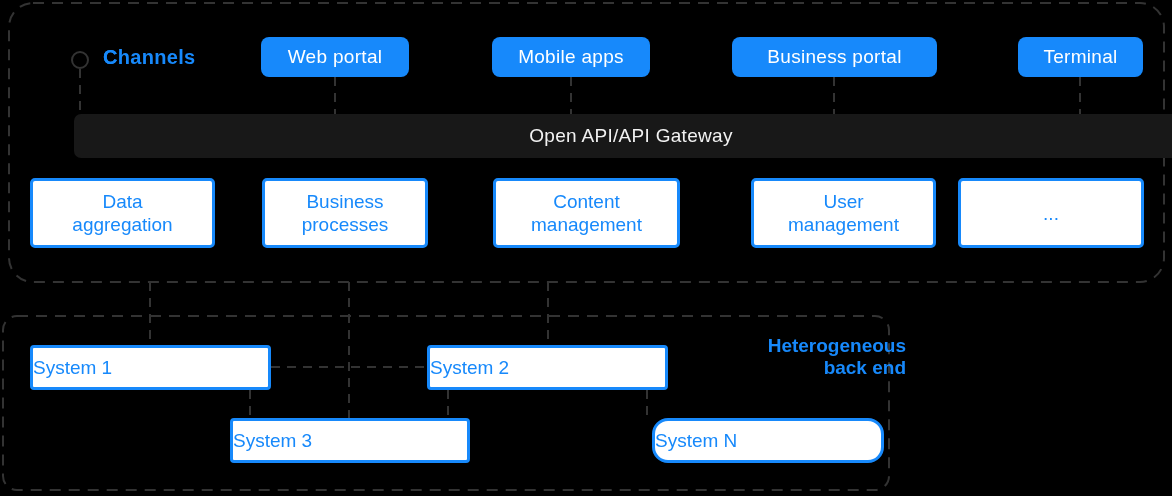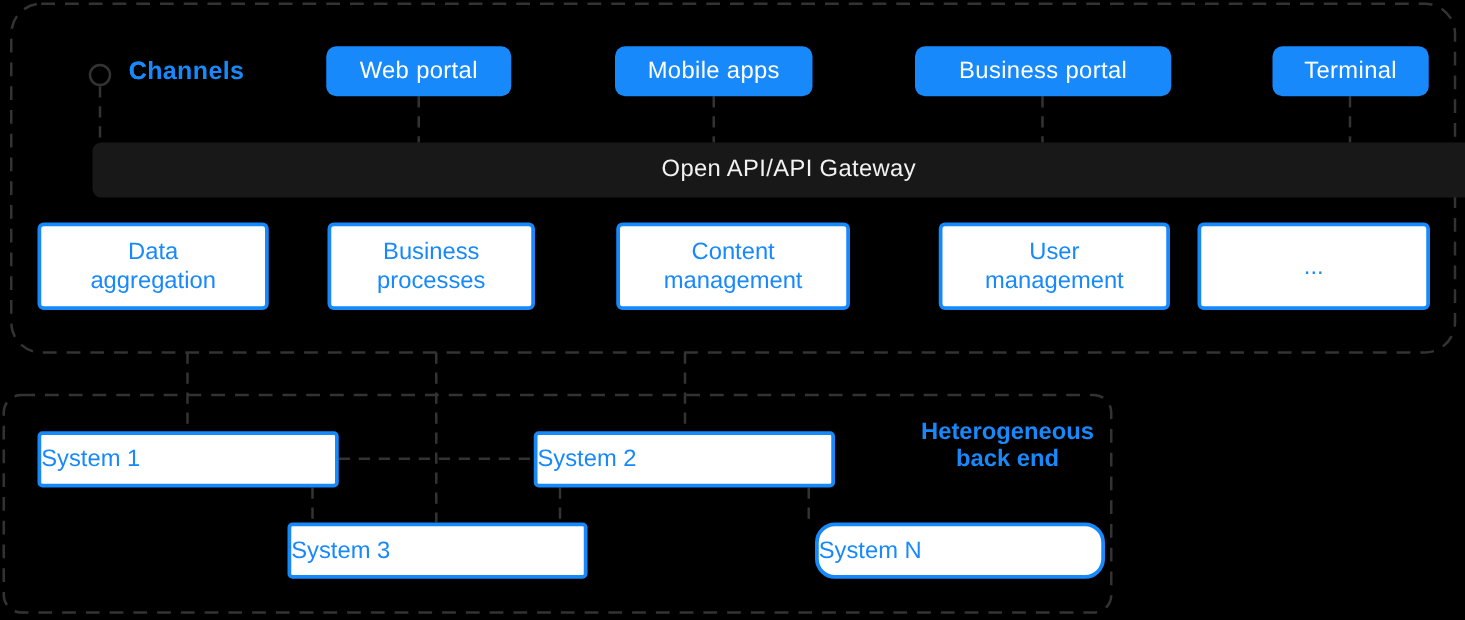--- a/index.html
+++ b/index.html
@@ -64,21 +64,21 @@
     color:var(--accent);
     display:flex;align-items:center;
     font-size:19px;
     height:45px;
   }
   .backend-label{
     color:var(--accent);
     font-weight:700;
     font-size:19px;
     line-height:22px;
-    text-align:center;
+    text-align:right;
     width:200px;
   }
 </style>
 </head>
 <body>
 
 <div id="canvas">
 
   <svg id="lines" width="1172" height="496" viewBox="0 0 1172 496">
     <rect x="9" y="3" width="1155" height="279" rx="24" fill="none" stroke="#333333" stroke-width="2" stroke-dasharray="11 8"></rect>

